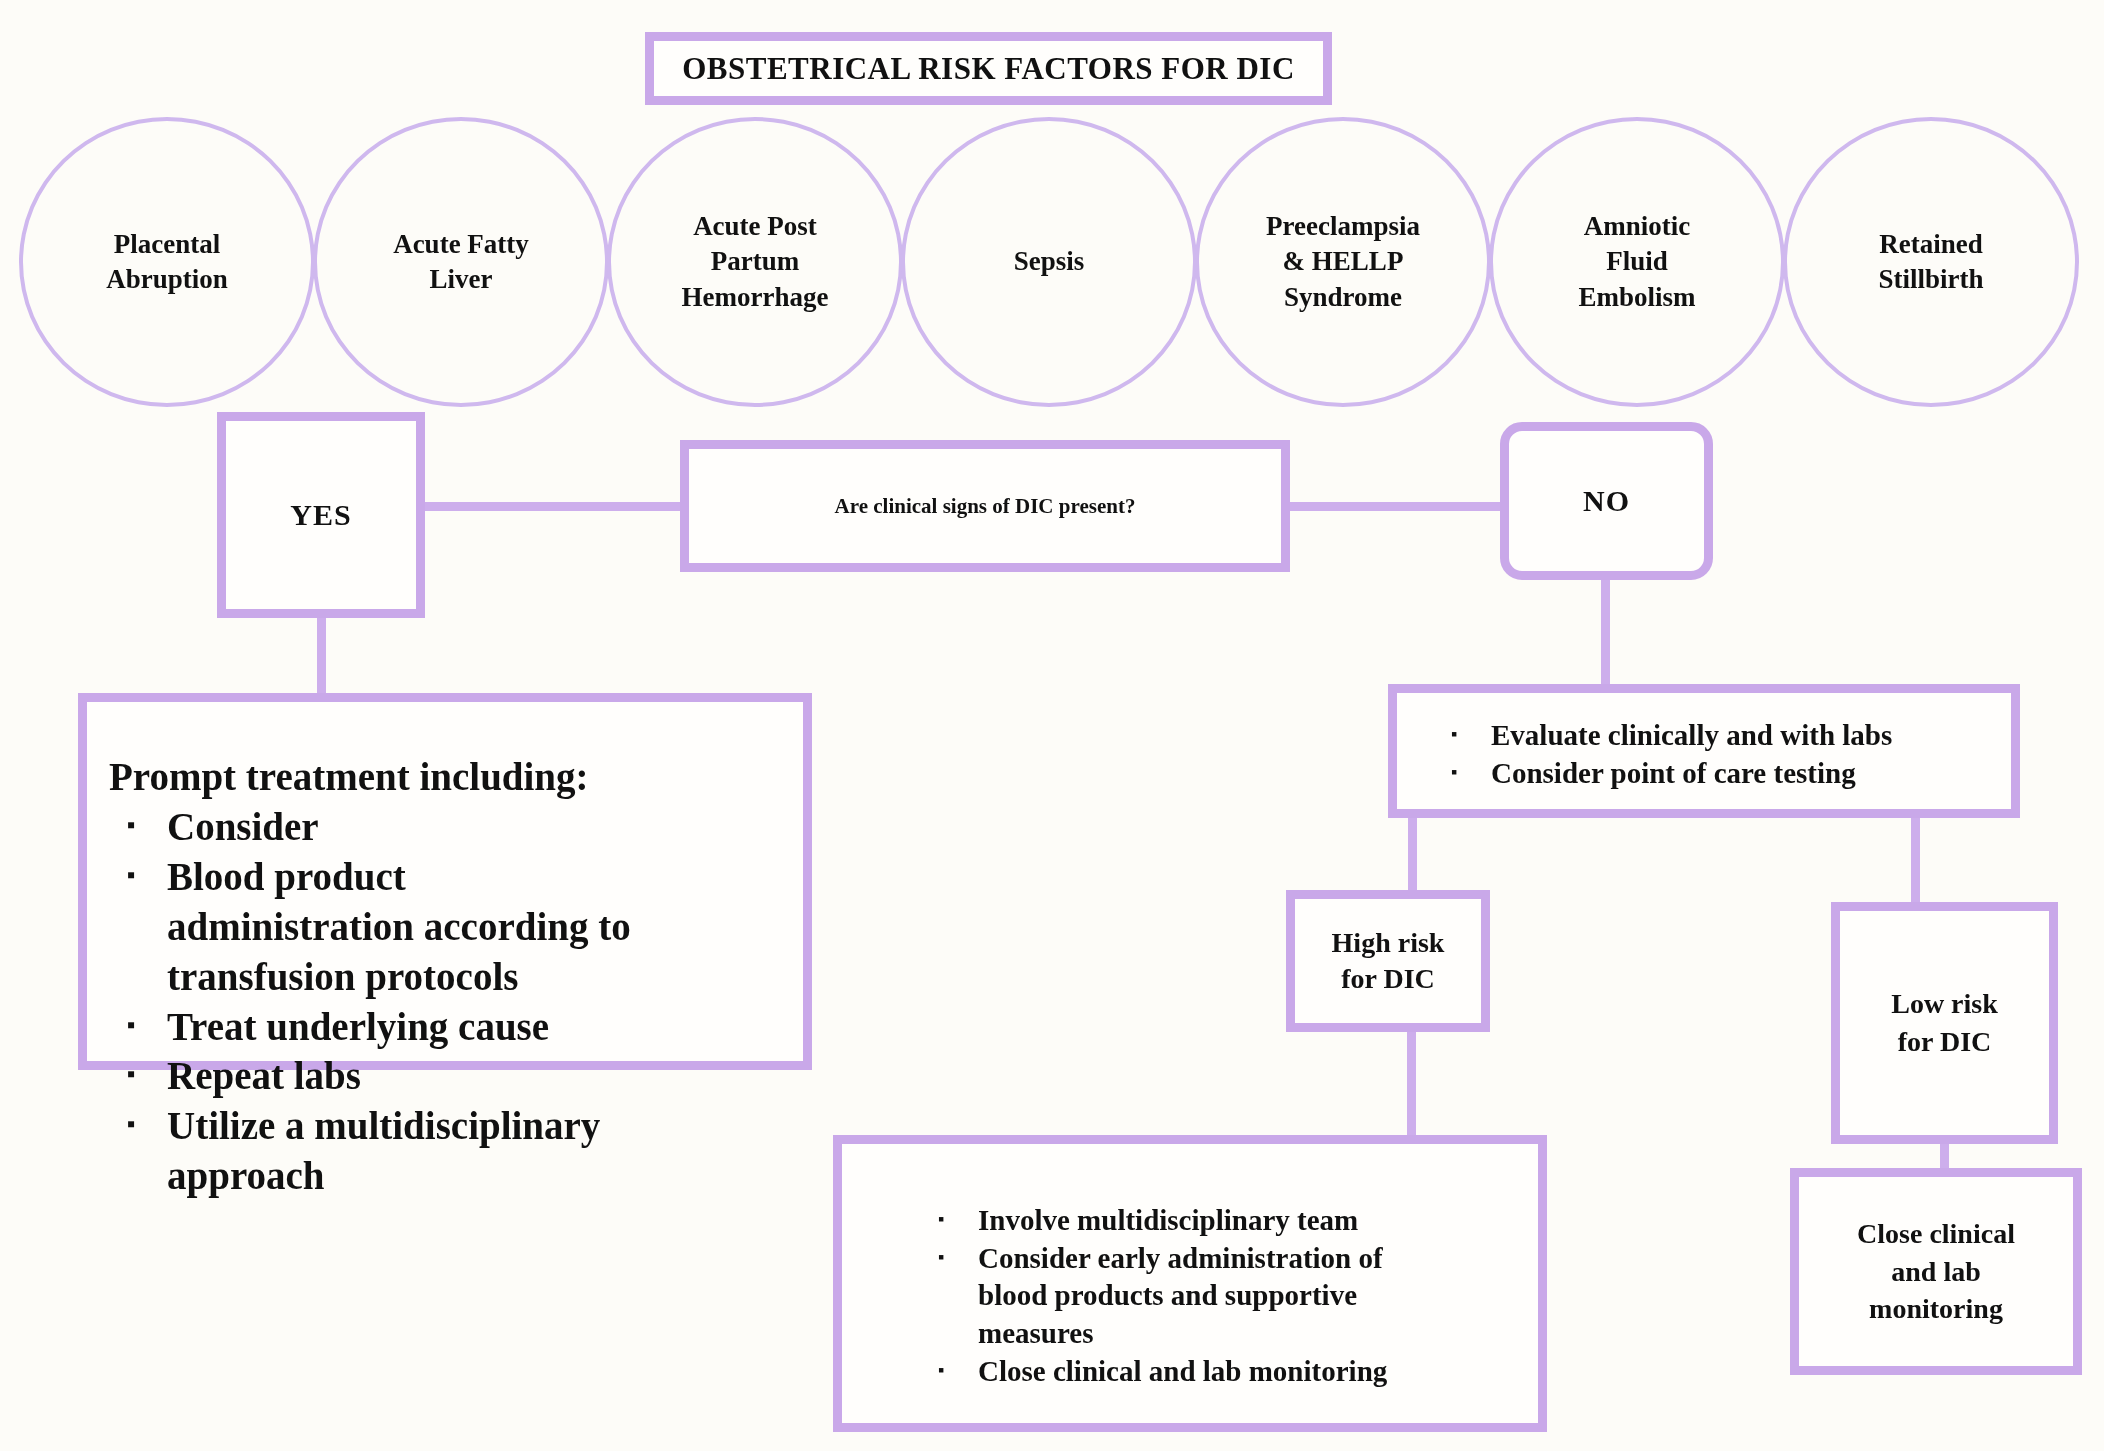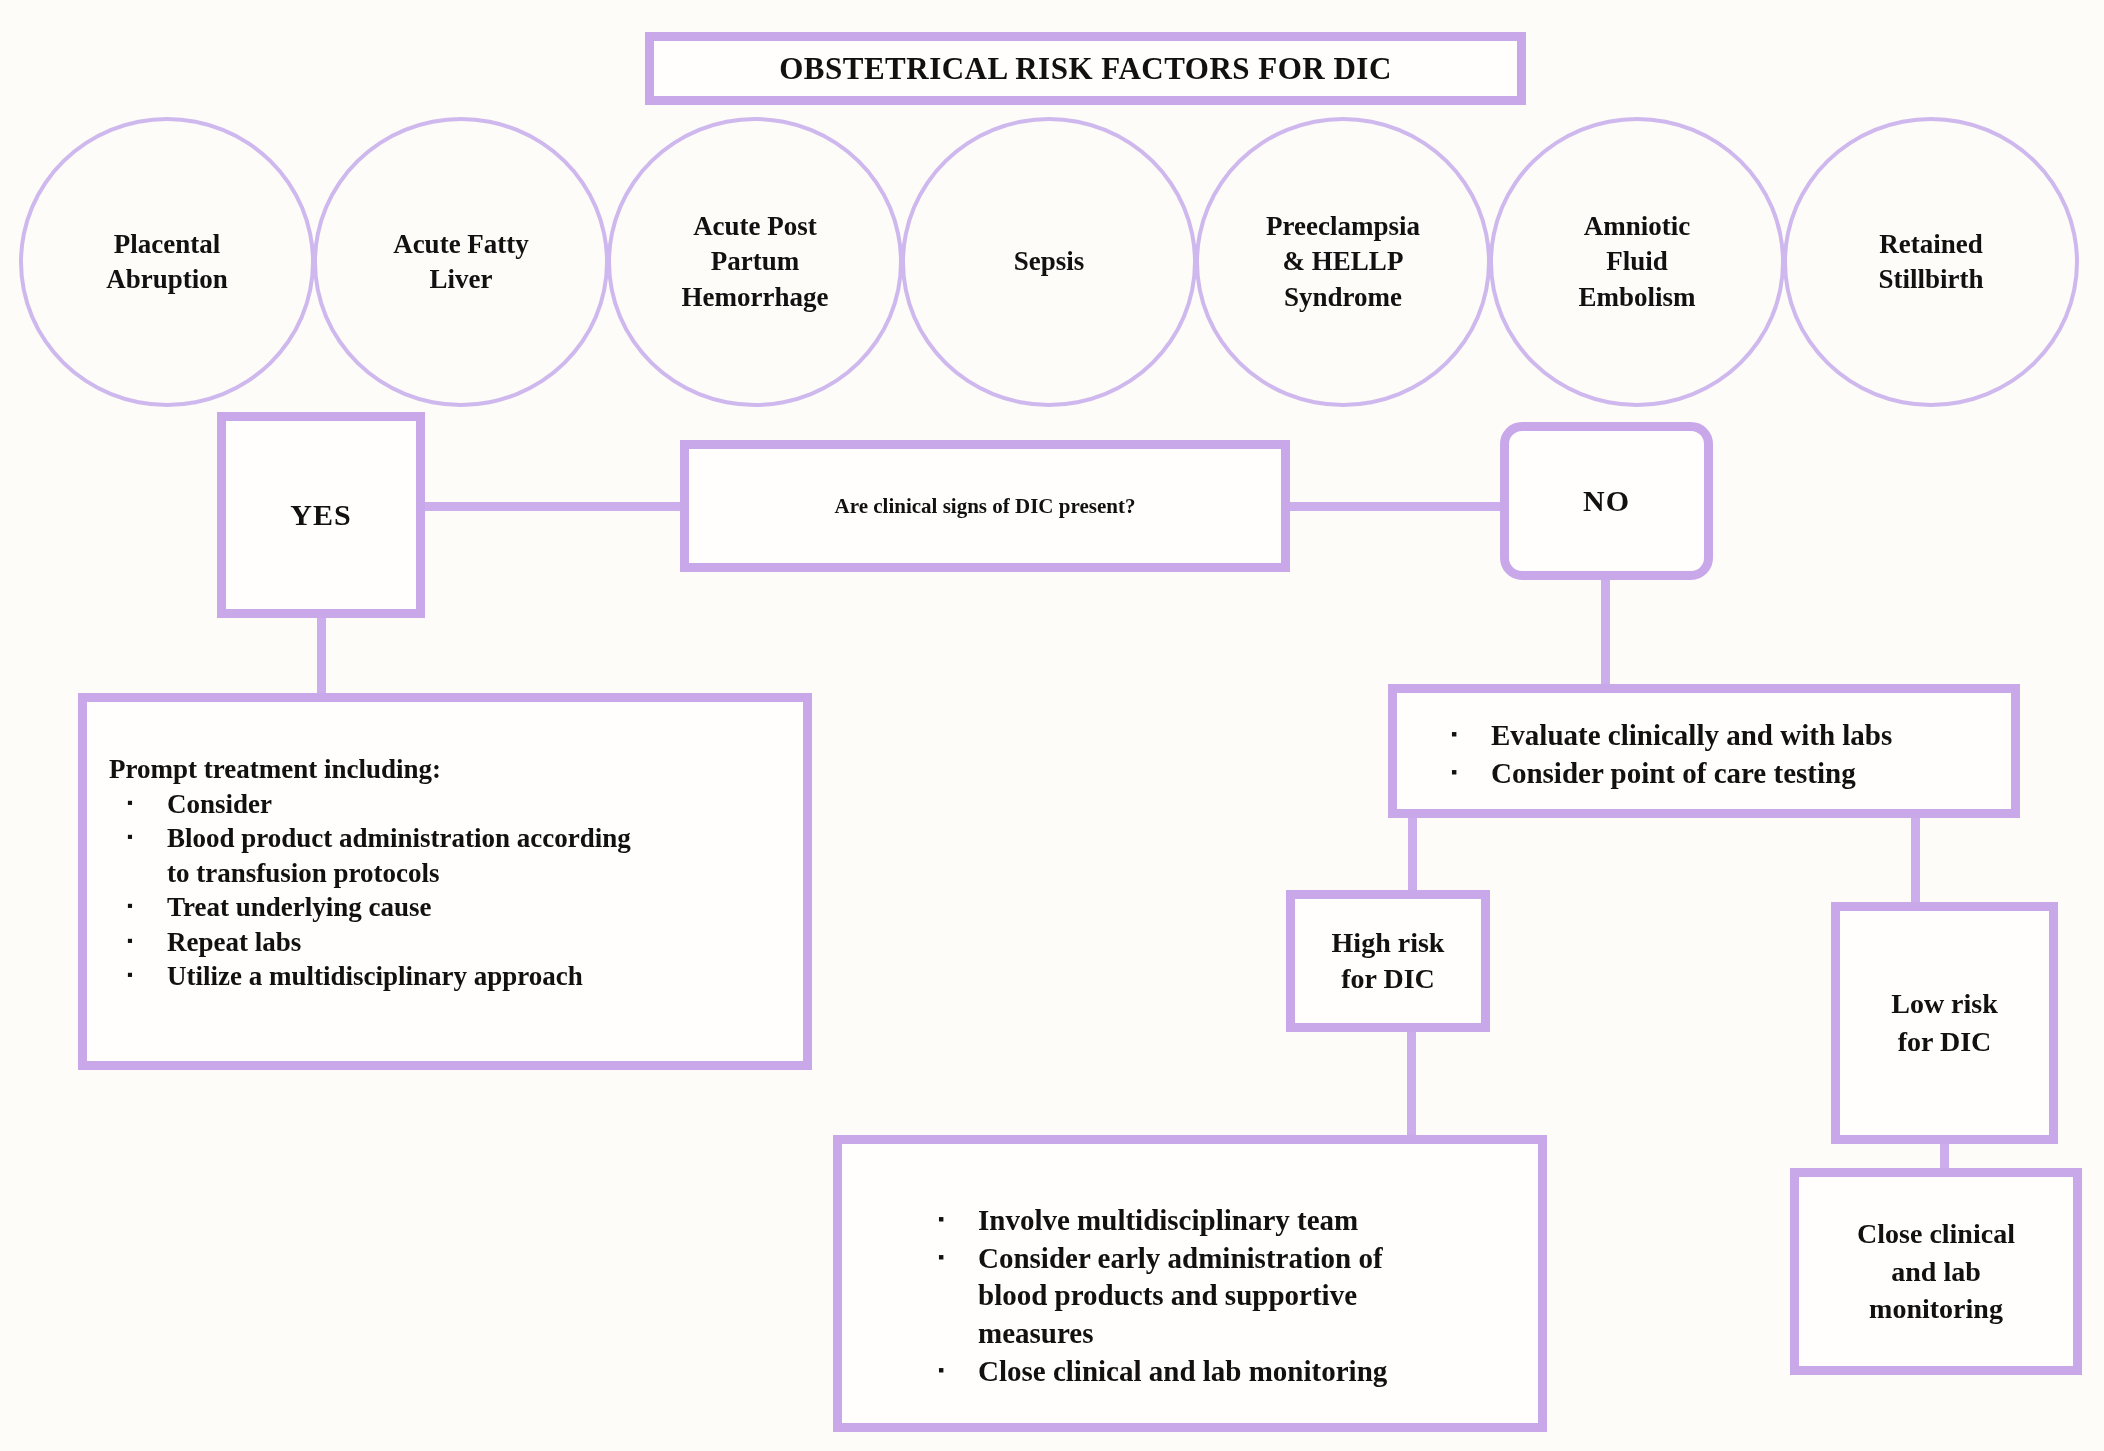--- a/index.html
+++ b/index.html
@@ -24,25 +24,25 @@
     position:absolute;width:296px;height:290px;border:4px solid var(--circle-border);
     border-radius:50%;background:transparent;display:flex;align-items:center;justify-content:center;
     text-align:center;font-weight:bold;font-size:27px;line-height:1.3;
   }
   .pre{white-space:pre-line;}
   .conn{position:absolute;background:var(--connector);}
   .listbox{align-items:flex-start;justify-content:flex-start;text-align:left;}
   .li{display:flex;align-items:flex-start;font-weight:bold;}
   .blt{width:58px;flex:0 0 58px;text-align:left;font-size:0.62em;line-height:1.9;padding-left:18px;}
   .litxt{display:block;}
-  #title-box{left:645px;top:32px;width:881px;height:73px;font-size:31px;letter-spacing:.5px;}
+  #title-box{left:645px;top:32px;width:687px;height:73px;font-size:31px;letter-spacing:.5px;}
   #yes-box{left:217px;top:412px;width:208px;height:206px;font-size:30px;letter-spacing:1px;}
   #question-box{left:680px;top:440px;width:610px;height:132px;font-size:21px;}
   #no-box{left:1500px;top:422px;width:213px;height:158px;font-size:30px;letter-spacing:1px;border-radius:22px;}
-  #treatment-box{left:78px;top:693px;width:734px;height:377px;padding:50px 14px 0 22px;font-size:27px;line-height:1.28;}
+  #treatment-box{left:78px;top:693px;width:734px;height:377px;padding:50px 14px 0 22px;font-size:39px;line-height:1.28;}
   #treatment-box .li .litxt{max-width:490px;}
   #evaluate-box{left:1388px;top:684px;width:632px;height:134px;padding:24px 10px 0 36px;font-size:29px;line-height:1.3;}
   #high-risk-box{left:1286px;top:890px;width:204px;height:142px;font-size:28px;line-height:1.3;}
   #low-risk-box{left:1831px;top:902px;width:227px;height:242px;font-size:28px;line-height:1.35;}
   #details-box{left:833px;top:1135px;width:714px;height:297px;padding:58px 10px 0 78px;font-size:29px;line-height:1.3;}
   #details-box .li .litxt{max-width:445px;}
   #monitor-box{left:1790px;top:1168px;width:292px;height:207px;font-size:28px;line-height:1.35;}
 </style>
 </head>
 <body>

